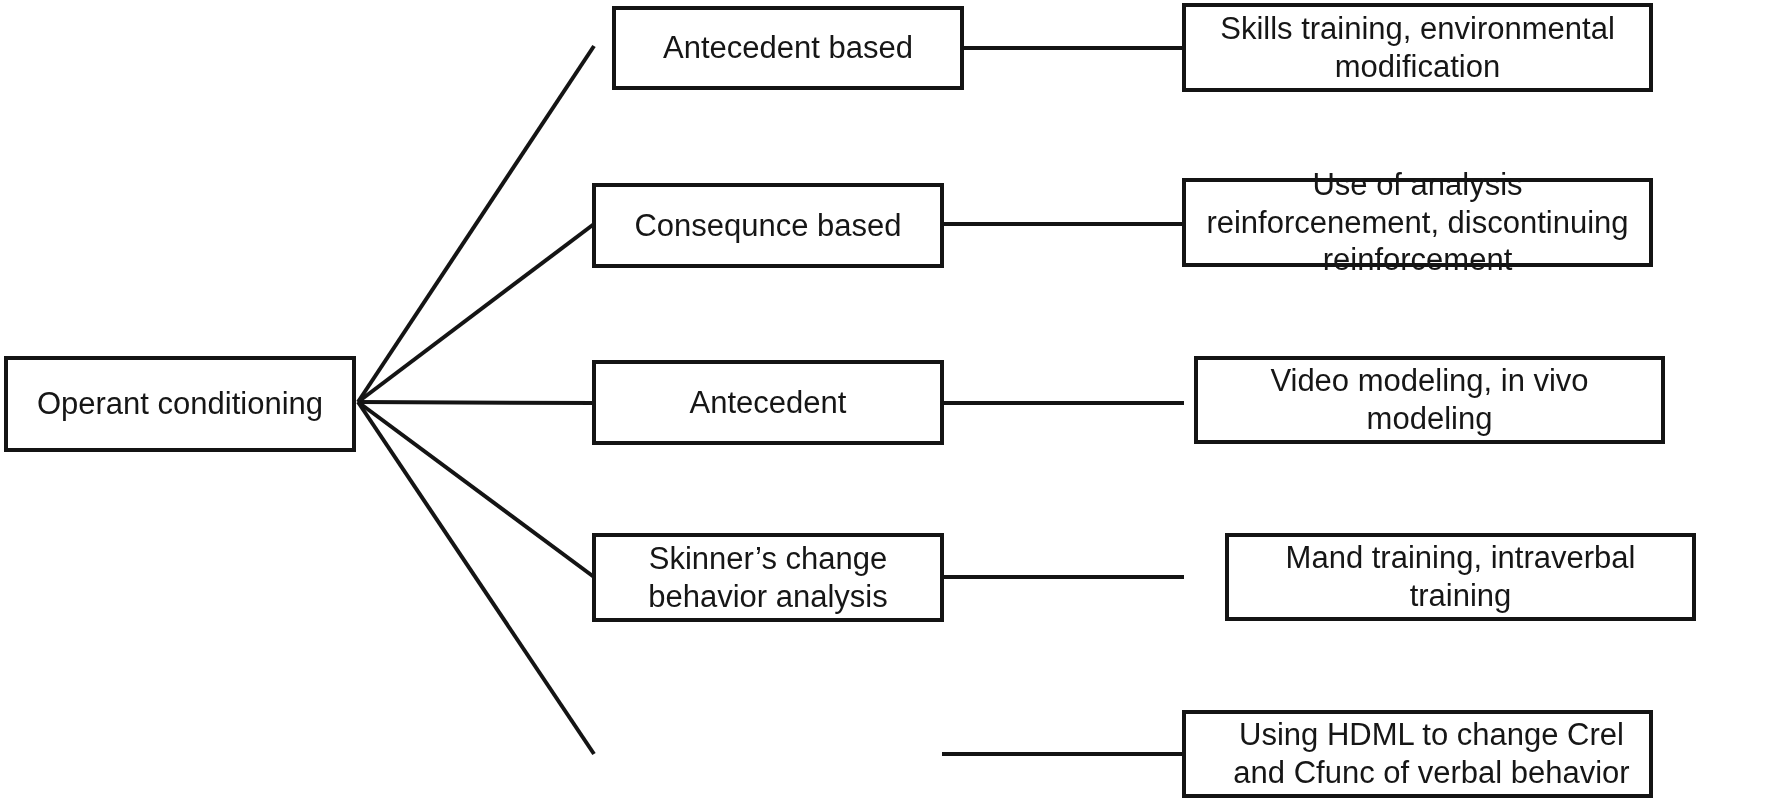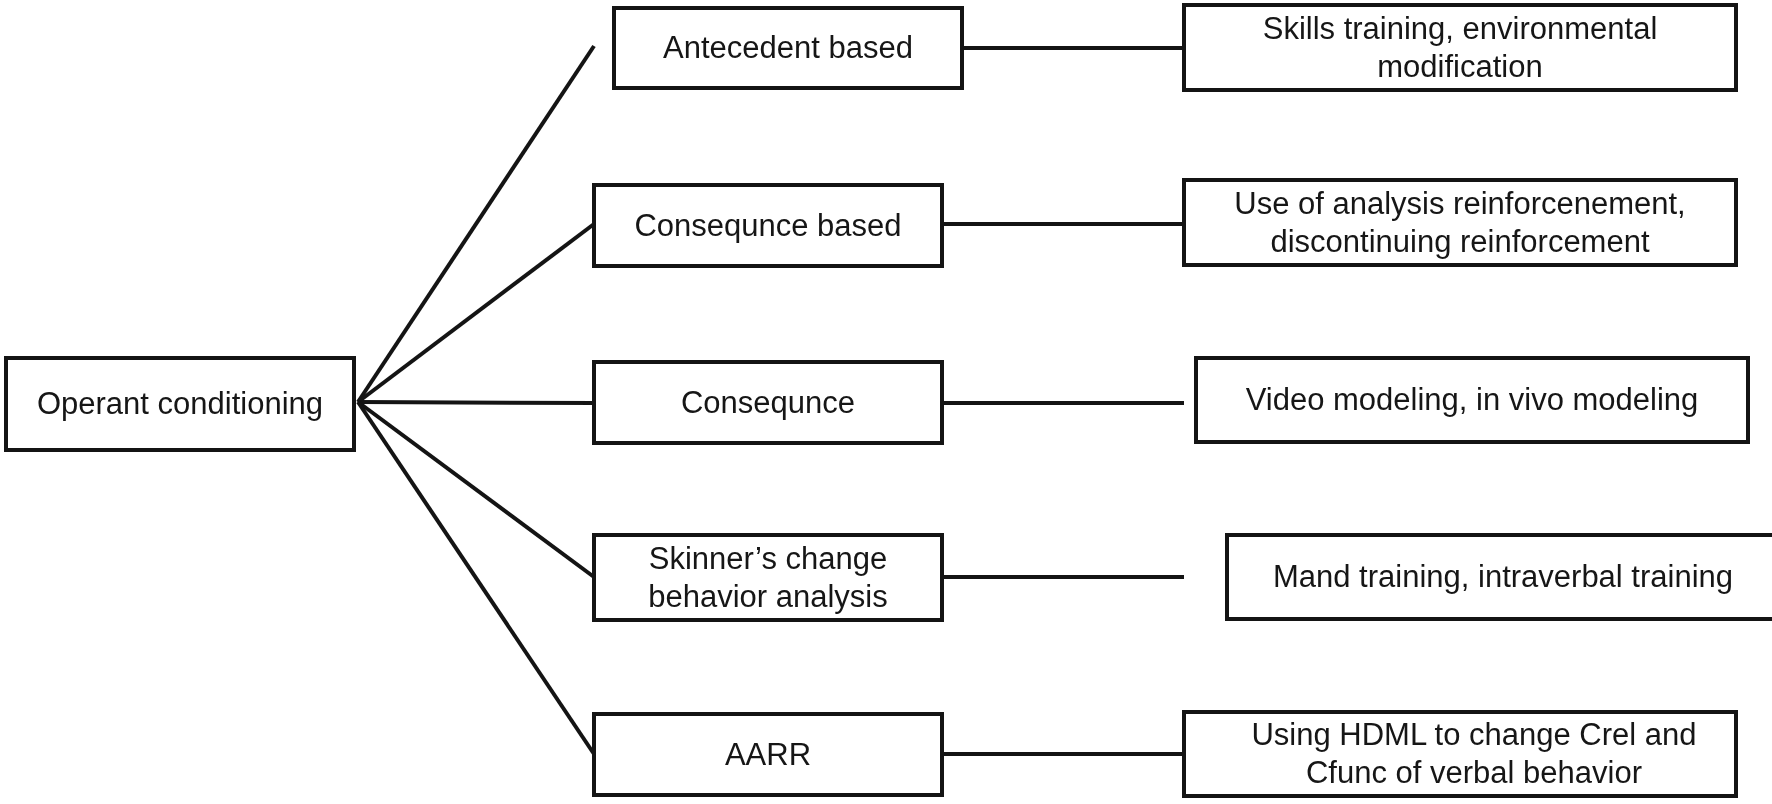--- a/index.html
+++ b/index.html
@@ -42,21 +42,21 @@
   
   .root-box   { left: 4px;    top: 356px; width: 352px; height: 96px; }
   
   .mid        { left: 592px;  width: 352px; }
   .mid-0      { top: 6px;   height: 84px; margin-left: 20px; }
   .mid-1      { top: 183px; height: 85px; }
   .mid-2      { top: 360px; height: 85px; }
   .mid-3      { top: 533px; height: 89px; }
   .mid-4      { top: 712px; height: 85px; }
   
-  .rgt        { left: 1182px; width: 556px; }
+  .rgt        { left: 1182px; width: 471px; }
   .rgt-0      { top: 3px;   height: 89px; }
   .rgt-1      { top: 178px; height: 89px; }
   .rgt-2      { top: 356px; height: 88px; margin-left: 12px; }
   .rgt-3      { top: 533px; height: 88px; margin-left: 43px; }
   .rgt-4      { top: 710px; height: 88px; padding-left: 36px; }
   
   .rgt-4 .txt { max-width: 548px; }
   .mid-3 .txt { max-width: 310px; }
 </style>
 </head>
@@ -83,27 +83,24 @@
     <span class="txt">Operant conditioning</span>
   </div>
 
   <div class="node mid mid-0">
     <span class="txt">Antecedent based</span>
   </div>
   <div class="node mid mid-1">
     <span class="txt">Consequnce based</span>
   </div>
   <div class="node mid mid-2">
-    <span class="txt">Consequnce</span>
+    <span class="txt">Antecedent</span>
   </div>
   <div class="node mid mid-3">
     <span class="txt">Skinner’s change behavior analysis</span>
-  </div>
-  <div class="node mid mid-4">
-    <span class="txt">AARR</span>
   </div>
 
   <div class="node rgt rgt-0">
     <span class="txt">Skills training, environmental modification</span>
   </div>
   <div class="node rgt rgt-1">
     <span class="txt">Use of analysis reinforcenement, discontinuing reinforcement</span>
   </div>
   <div class="node rgt rgt-2">
     <span class="txt">Video modeling, in vivo modeling</span>

